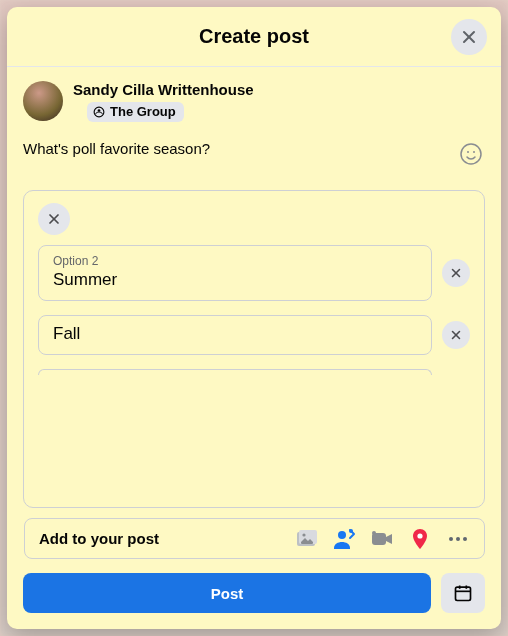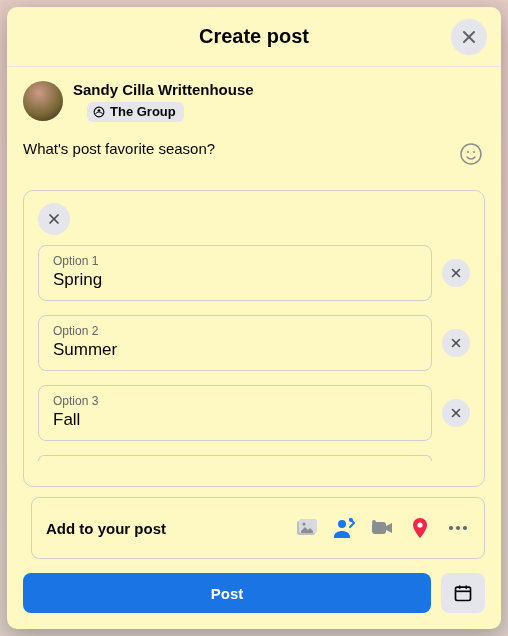--- a/index.html
+++ b/index.html
@@ -121,24 +121,24 @@
   .option-remove svg { width:14px; height:14px; }
   .option-stub {
     height: 6px;
     border-top: 1px solid #ced0d4;
     border-left: 1px solid #ced0d4;
     border-right: 1px solid #ced0d4;
     border-radius: 8px 8px 0 0;
     margin-right: 38px;
   }
   .add-to-post {
-    margin: 10px 16px 0 24px;
+    margin: 10px 16px 0 17px;
     border:1px solid #ced0d4;
     border-radius:8px;
-    height: 62px;
+    height: 41px;
     display:flex; align-items:center; justify-content:space-between;
     padding: 0 14px;
   }
   .add-label { font-size:15px; font-weight:600; color:#050505; }
   .add-icons { display:flex; gap:14px; align-items:center; }
   .add-icons span, .add-icons div { width:24px; height:24px; display:flex; align-items:center; justify-content:center; cursor:pointer; }
   .footer {
     display:flex; gap:10px; align-items:stretch;
     padding: 14px 16px 16px 16px;
   }
@@ -179,70 +179,57 @@
             <circle cx="8" cy="8" r="6.5" fill="none" stroke="#050505" stroke-width="1.5"></circle>
             <path d="M3 11c1-2 3-3 5-3s4 1 5 3" fill="none" stroke="#050505" stroke-width="1.3"></path>
             <circle cx="8" cy="6" r="1.8"></circle>
           </svg>
         <span>The Group</span>
       </div>
     </div>
   </div>
 
   <div class="composer">
-    <div class="composer-text">What's post favorite season?</div>
+    <div class="composer-text">What's poll favorite season?</div>
     <div class="emoji-btn">
       <svg viewBox="0 0 24 24" fill="none" stroke="#8a8d91" stroke-width="1.5">
           <circle cx="12" cy="12" r="10"></circle>
           <circle cx="9" cy="10" r="1" fill="#8a8d91" stroke="none"></circle>
           <circle cx="15" cy="10" r="1" fill="#8a8d91" stroke="none"></circle>
           <path d="M8 15c1 1.3 2.5 2 4 2s3-.7 4-2" stroke-linecap="round"></path>
         </svg>
     </div>
   </div>
 
   <div class="poll-card">
     <div class="poll-head">
       <div class="round-x">
         <svg viewBox="0 0 24 24" fill="none" stroke="#4b4c4f" stroke-width="2.6" stroke-linecap="round">
             <line x1="6" y1="6" x2="18" y2="18"></line>
             <line x1="6" y1="18" x2="18" y2="6"></line>
           </svg>
       </div>
     </div>
 
+
     <div class="option-row">
       <div class="option-box">
-        <div class="option-label">Option 1</div>
-        <div class="option-value">Spring</div>
+        <div class="option-label">Option 2</div>
+        <div class="option-value">Summer</div>
       </div>
       <div class="option-remove">
         <svg viewBox="0 0 24 24" fill="none" stroke="#4b4c4f" stroke-width="2.6" stroke-linecap="round">
             <line x1="6" y1="6" x2="18" y2="18"></line>
             <line x1="6" y1="18" x2="18" y2="6"></line>
           </svg>
       </div>
     </div>
 
     <div class="option-row">
       <div class="option-box">
-        <div class="option-label">Option 2</div>
-        <div class="option-value">Summer</div>
-      </div>
-      <div class="option-remove">
-        <svg viewBox="0 0 24 24" fill="none" stroke="#4b4c4f" stroke-width="2.6" stroke-linecap="round">
-            <line x1="6" y1="6" x2="18" y2="18"></line>
-            <line x1="6" y1="18" x2="18" y2="6"></line>
-          </svg>
-      </div>
-    </div>
-
-    <div class="option-row">
-      <div class="option-box">
-        <div class="option-label">Option 3</div>
         <div class="option-value">Fall</div>
       </div>
       <div class="option-remove">
         <svg viewBox="0 0 24 24" fill="none" stroke="#4b4c4f" stroke-width="2.6" stroke-linecap="round">
             <line x1="6" y1="6" x2="18" y2="18"></line>
             <line x1="6" y1="18" x2="18" y2="6"></line>
           </svg>
       </div>
     </div>
 

